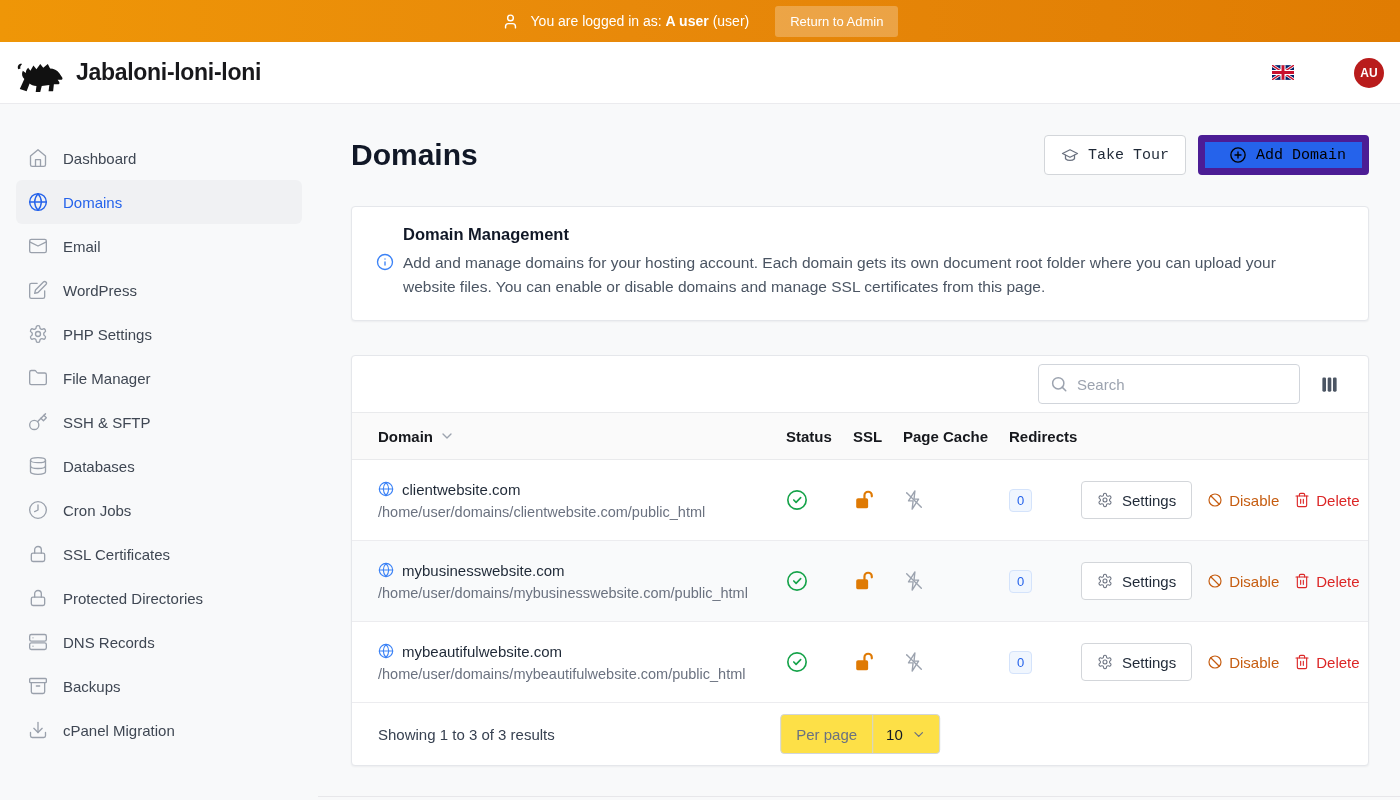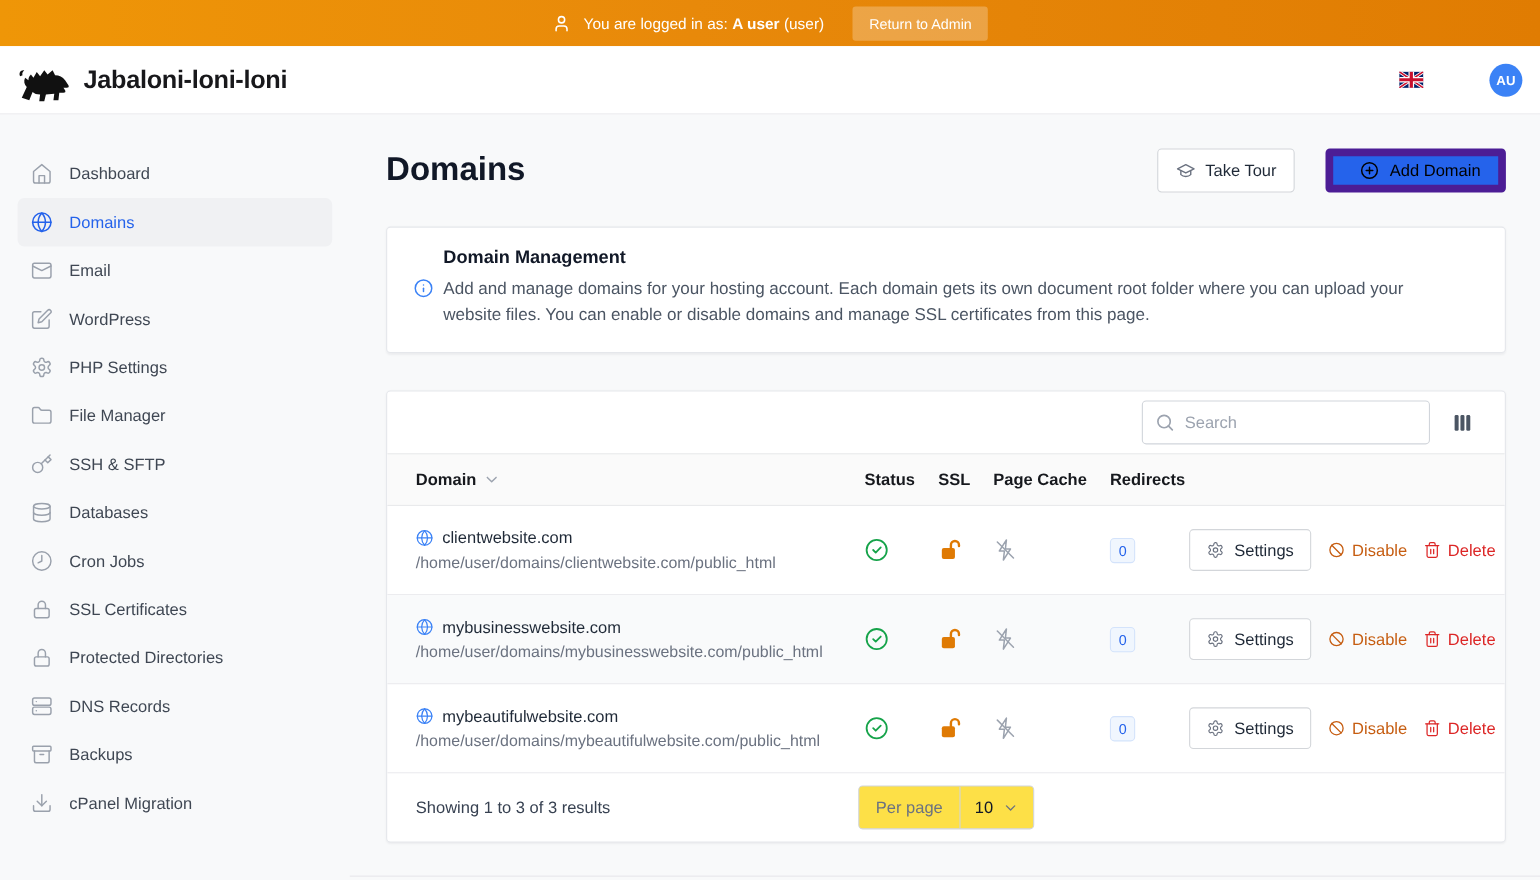--- a/index.html
+++ b/index.html
@@ -14,40 +14,40 @@
   .banner b { font-weight:700; }
   .return-btn { margin-left:14px; background:rgba(255,255,255,0.25); color:#fff; border:none;
     font-size:13px; padding:8px 15px; border-radius:3px; cursor:pointer; font-family:inherit; }
 
   
   .appbar { height:62px; background:#fff; border-bottom:1px solid #ebebee;
     display:flex; align-items:center; padding:0 16px; }
   .brand { display:flex; align-items:center; gap:10px; }
   .brand-name { font-size:23px; font-weight:700; color:#18181b; letter-spacing:-0.3px; }
   .appbar-right { margin-left:auto; display:flex; align-items:center; gap:16px; }
-  .avatar { width:30px; height:30px; border-radius:50%; background:#3b82f6; color:#fff;
+  .avatar { width:30px; height:30px; border-radius:50%; background:#b91c1c; color:#fff;
     font-size:12px; font-weight:700; display:flex; align-items:center; justify-content:center; cursor:pointer;margin-left:44px; }
   .flag { cursor:pointer; display:block; }
 
   
   .shell { display:flex; height:696px; }
   .sidebar { width:318px; flex:none; padding:32px 16px 0; }
   .nav-item { height:44px; display:flex; align-items:center; gap:15px; padding:0 12px;
     border-radius:6px; color:#3f4753; font-size:15px; cursor:pointer; }
   .nav-item .nav-ic { color:#9aa1ac; }
   .nav-item.active { background:#f0f1f3; color:#2563eb; font-weight:500; }
   .nav-item.active .nav-ic { color:#2563eb; }
 
   .main { flex:1; min-width:0; }
   .main-inner { padding:0 31px 0 33px; }
 
   
   .page-head { margin-top:31px; display:flex; align-items:center; justify-content:space-between; }
   .page-title { font-size:30px; font-weight:700; color:#111827; }
-  .head-actions { display:flex; gap:28px; }
+  .head-actions { display:flex; gap:12px;font-family:Liberation Mono, monospace; }
   .btn { height:40px; display:inline-flex; align-items:center; gap:9px; padding:0 16px;
     border-radius:4px; font-size:15px; cursor:pointer; font-family:inherit; }
   .btn-secondary { background:#fff; border:1px solid #d3d6da; color:#1f2937; }
   .btn-secondary .ic { color:#6b7280; }
   .btn-primary { background:#2563eb; border:7px solid #4c1d95; color:#000000;padding-left:24px; }
 
   
   .card { background:#fff; border:1px solid #e5e7eb; border-radius:4px; box-shadow:0 1px 2px rgba(16,24,40,.05); }
   .info-card { margin-top:31px; padding:18px 24px 21px; display:flex; gap:9px; }
   .info-ic { color:#3b82f6; margin-top:28px; }

